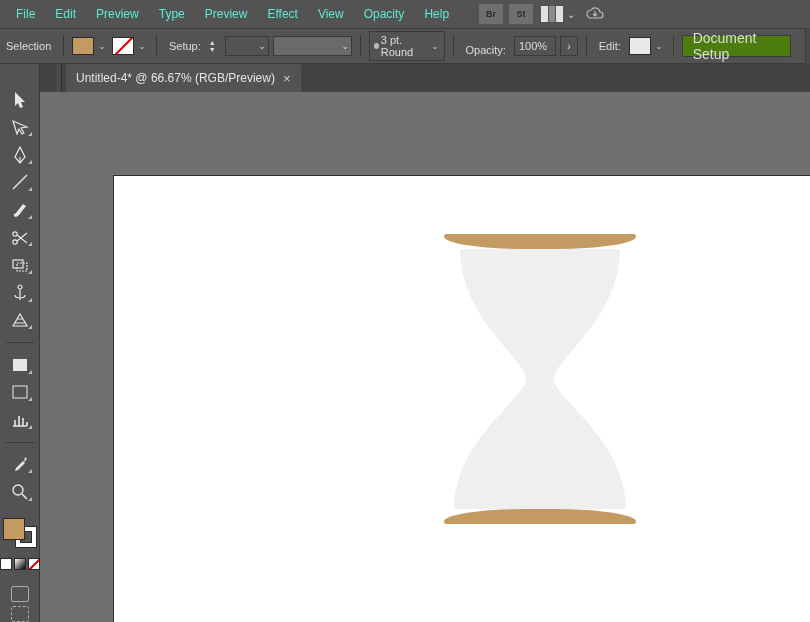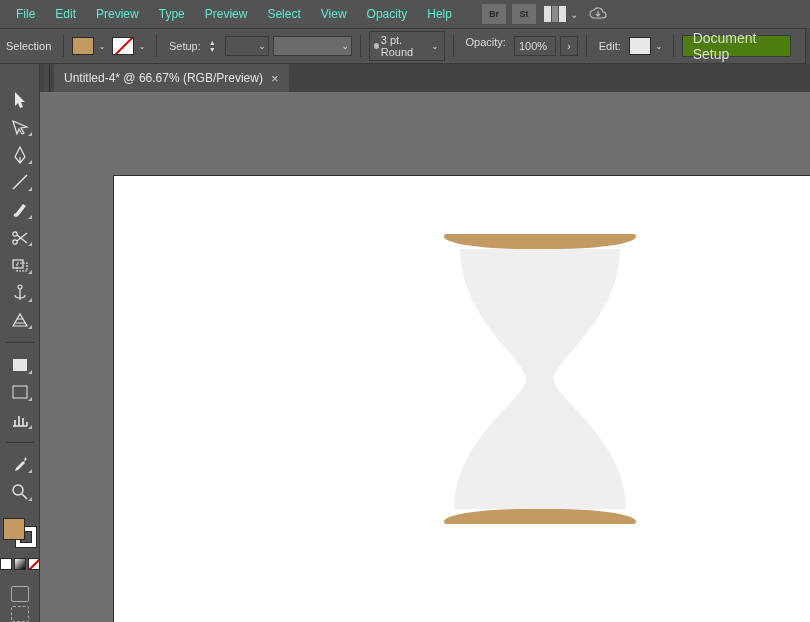--- a/index.html
+++ b/index.html
@@ -26,21 +26,21 @@
 .swatch.none::after { content: ""; position: absolute; width: 140%; height: 2px; background: #d00; top: 50%; left: -20%; transform: rotate(-45deg); }
 .swatch.light { background: #e8e8e8; }
 .arrow-dd { width: 12px; height: 18px; display: flex; flex-direction: column; justify-content: center; align-items: center; color: #ddd; font-size: 8px; cursor: pointer; }
 .stroke-input { display: flex; align-items: center; gap: 2px; }
 .spinner { width: 14px; height: 20px; display: flex; flex-direction: column; justify-content: center; color: #ddd; font-size: 7px; line-height: 7px; cursor: pointer; }
 .mini-select { width: 44px; height: 20px; background: #535353; border: 1px solid #3a3a3a; display: flex; align-items: center; justify-content: flex-end; padding-right: 2px; color: #ddd; font-size: 9px; }
 .long-select { width: 94px; height: 20px; background: #6a6a6a; border: 1px solid #3a3a3a; display: flex; align-items: center; justify-content: flex-end; padding-right: 2px; color: #ddd; font-size: 9px; }
 .profile-box { display: flex; align-items: center; gap: 2px; border: 1px solid #3a3a3a; height: 30px; padding: 0 4px; background: #535353; }
 .profile-box .dot { width: 6px; height: 6px; background: #bbb; border-radius: 50%; }
 .profile-box .txt { font-size: 11px; color: #ddd; }
-.opacity-box { display: flex; align-items: flex-start; gap: 4px; }
+.opacity-box { display: flex; align-items: flex-end; gap: 4px; }
 .opacity-val { width: 42px; height: 20px; background: #535353; border: 1px solid #3a3a3a; text-align: left; padding-left: 4px; font-size: 11px; color: #ddd; display: flex; align-items: center; }
 .go-btn { width: 18px; height: 20px; border: 1px solid #3a3a3a; display: flex; align-items: center; justify-content: center; font-size: 10px; color: #ddd; cursor: pointer; }
 .doc-setup-btn { margin-left: auto; margin-right: 10px; height: 22px; padding: 0 10px; border: 1px solid #3a3a3a; background: #4d7c0f; color: #ddd; font-size: 14px; display: flex; align-items: center; cursor: pointer; }
 .tail-panel { width: 6px; height: 36px; background: #4a4a4a; border-left: 1px solid #3a3a3a; }
 .sep { width: 1px; height: 22px; background: #3a3a3a; margin: 0 4px; }
 
 
 .workspace { position: absolute; top: 64px; left: 0; right: 0; bottom: 0; display: flex; }
 
 
@@ -60,21 +60,21 @@
 .cm-solid { background: #fff; }
 .cm-grad { background: linear-gradient(135deg,#fff,#000); }
 .cm-none { background: #fff; position: relative; overflow: hidden; }
 .cm-none::after { content: ""; position: absolute; width: 160%; height: 2px; background: #d00; top: 50%; left: -30%; transform: rotate(-45deg); }
 
 .draw-mode-row { display: flex; flex-direction: column; gap: 4px; margin-top: 8px; align-items: center; }
 .dm-box { width: 18px; height: 16px; border: 1px solid #aaa; border-radius: 2px; }
 
 
 .tabspace { flex: 1; display: flex; flex-direction: column; position: relative; }
-.tabbar { height: 28px; background: #434343; display: flex; align-items: flex-end; padding-left: 4px; position: relative; }
+.tabbar { height: 28px; background: #434343; display: flex; align-items: flex-end; padding-left: 16px; position: relative; }
 .tab-handle { width: 6px; height: 28px; background: #4a4a4a; border-right: 1px solid #2e2e2e; margin-right: 4px; }
 .tab { height: 28px; background: #535353; padding: 0 10px; display: flex; align-items: center; gap: 8px; color: #e4e4e4; font-size: 12px; border-top-left-radius: 2px; border-top-right-radius: 2px; cursor: pointer; }
 .tab .close { font-size: 13px; color: #ccc; cursor: pointer; }
 
 .canvas-area { flex: 1; background: #707070; position: relative; overflow: hidden; }
 .artboard { position: absolute; left: 74px; top: 84px; width: 720px; height: 540px; background: #fff; box-shadow: 0 0 0 1px #2e2e2e; }
 
 
 .hg { position: absolute; left: 330px; top: 58px; width: 192px; height: 290px; }
 .hg-cap { width: 192px; height: 15px; background: #c29a62; }
@@ -85,21 +85,21 @@
 </style>
 </head>
 <body>
 
 <div class="menubar">
   <span class="menu-item">File</span>
   <span class="menu-item">Edit</span>
   <span class="menu-item">Preview</span>
   <span class="menu-item">Type</span>
   <span class="menu-item">Preview</span>
-  <span class="menu-item">Select</span>
+  <span class="menu-item">Effect</span>
   <span class="menu-item">View</span>
   <span class="menu-item">Opacity</span>
   <span class="menu-item">Help</span>
 
   <span style="width:14px"></span>
   <span class="icon-btn">Br</span>
   <span class="icon-btn">St</span>
 
   <span class="panel-toggle">
     <span></span>

